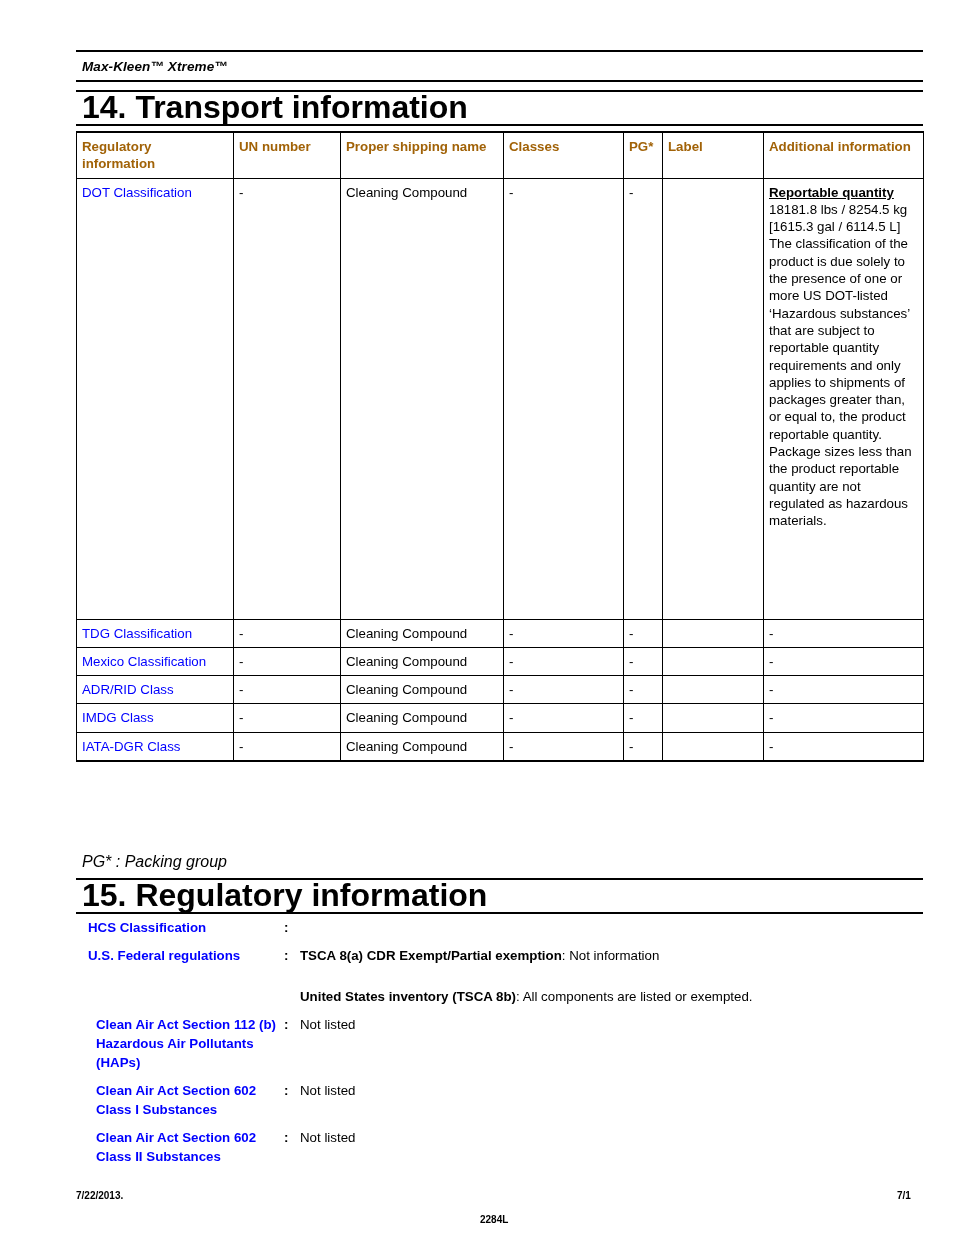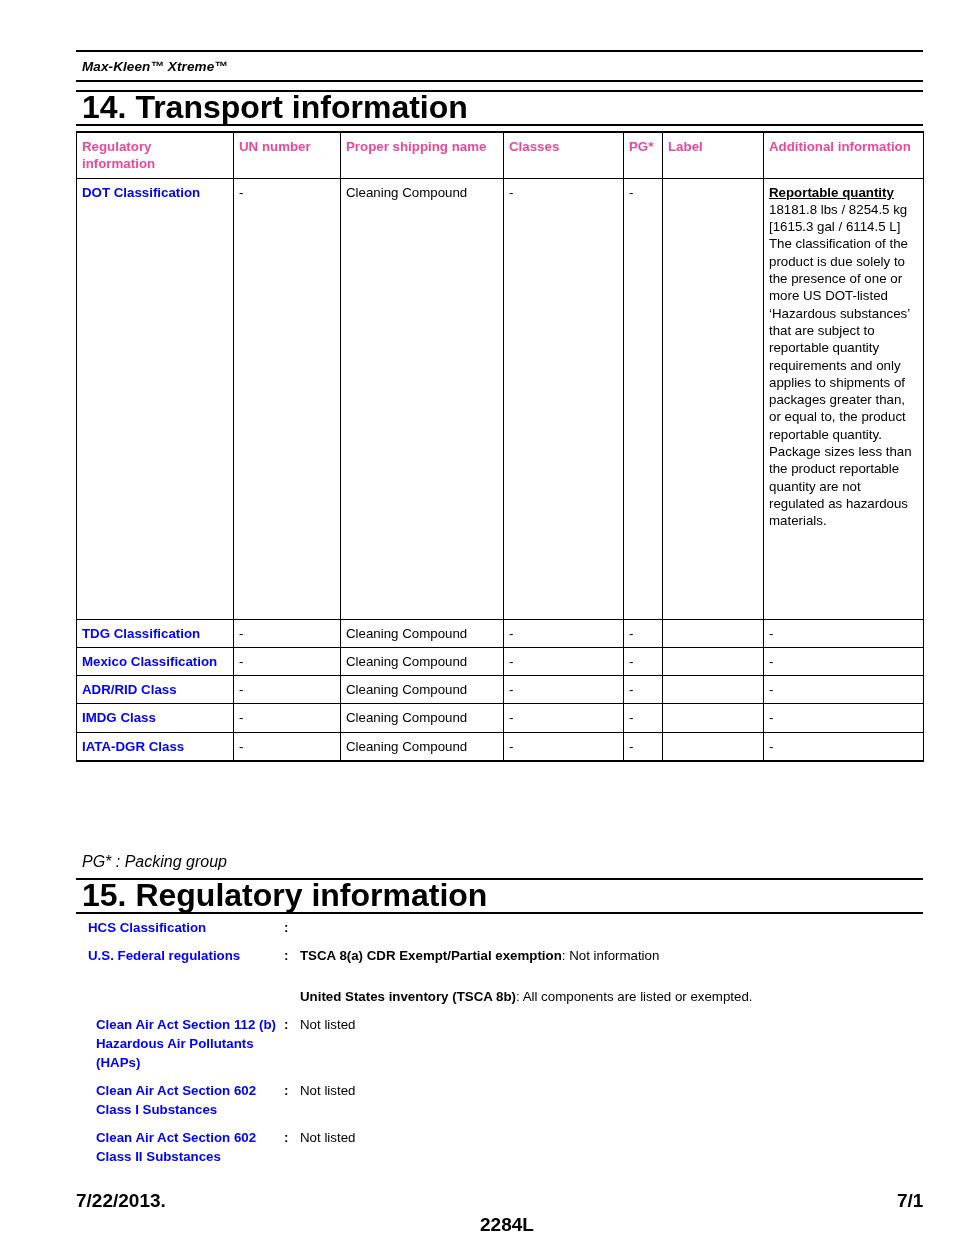--- a/index.html
+++ b/index.html
@@ -79,27 +79,27 @@
     vertical-align: top;
     padding: 5px 5px 5px 5px;
     font-size: 13.3px;
     line-height: 17.3px;
     text-align: left;
     font-weight: normal;
     word-wrap: break-word;
     overflow-wrap: break-word;
   }
   .transport-table thead th {
-    color: #ec4899;
+    color: #a16207;
     font-weight: bold;
     border-top: 2px solid #000;
   }
   .transport-table td.rowhead {
     color: #0000ff;
-    font-weight: bold;
+    font-weight: normal;
   }
   .transport-table tbody tr:last-child td {
     border-bottom: 2px solid #000;
   }
   .col-reg   { width: 157px; }
   .col-un    { width: 107px; }
   .col-psn   { width: 163px; }
   .col-cls   { width: 120px; }
   .col-pg    { width: 39px; }
   .col-lbl   { width: 101px; }
@@ -165,21 +165,21 @@
   .reg-row .rvalue .line.spaced { margin-top: 22px; }
   .reg-row .rvalue b { font-weight: bold; }
 
   
   .footer {
     position: absolute;
     left: 76px;
     top: 1190px;
     width: 878px;
     height: 20px;
-    font-size: 19px;
+    font-size: 10px;
     font-weight: bold;
   }
   .footer .f-date {
     position: absolute;
     left: 0; top: 0;
     white-space: nowrap;
   }
   .footer .f-center {
     position: absolute;
     left: 404px; top: 0;

